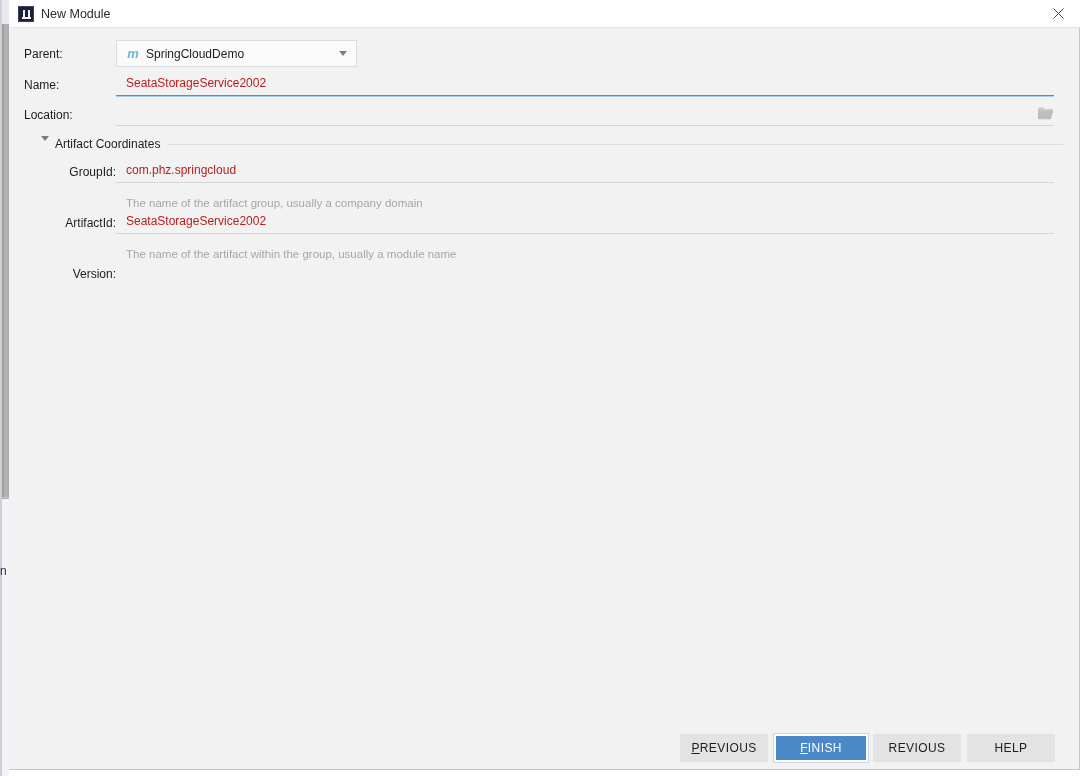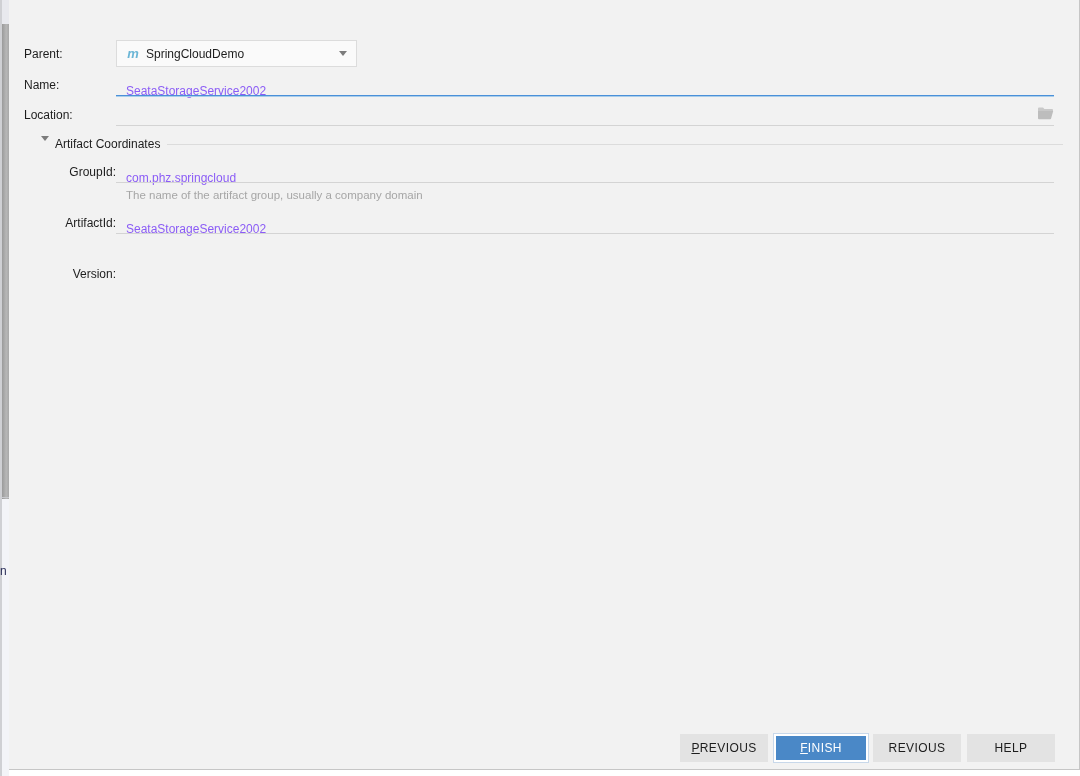--- a/index.html
+++ b/index.html
@@ -189,45 +189,46 @@
   }
 
   
   .ufield {
     position: absolute;
     height: 22px;
   }
   .ufield .uvalue {
     position: absolute;
     left: 10px;
-    top: 8px;
+    top: 0;
     height: 18px;
     line-height: 18px;
     font-size: 12px;
-    color: #8b5cf6;
+    color: #b91c1c;
     white-space: nowrap;
   }
   .ufield .uline {
     position: absolute;
     left: 0; right: 0;
     bottom: 0;
     height: 1px;
     background: #d4d4d4;
   }
   .ufield.focused .uline {
     height: 1px;
     background: #4a90d9;
     box-shadow: 0 1px 0 0 #a9cdea;
   }
   .hint {
     position: absolute;
     font-size: 11.5px;
     color: #a6a6a6;
     line-height: 15px;
     white-space: nowrap;
+    margin-top: 8px;
   }
 
   
   #browse-icon {
     position: absolute;
     left: 1028px; top: 106px;
     width: 20px; height: 18px;
     cursor: default;
   }
 
@@ -291,20 +292,34 @@
 <div id="bg-strip">
   <div class="bg-line"></div>
   <div class="bg-dark"></div>
   <div class="bg-seam"></div>
   <div class="bg-light"></div>
   <div class="bg-glyph">n</div>
 </div>
 
 <div id="dialog">
 
+  <div id="titlebar">
+    <div id="app-icon">
+      <span class="ij-i"></span>
+      <span class="ij-j"></span>
+      <span class="ij-bar"></span>
+    </div>
+    <div id="title-text">New Module</div>
+    <div id="close-btn">
+      <svg width="11" height="11" viewBox="0 0 11 11" aria-hidden="true">
+        <line x1="0.5" y1="0.5" x2="10.5" y2="10.5" stroke="#4a4a4a" stroke-width="1"></line>
+        <line x1="10.5" y1="0.5" x2="0.5" y2="10.5" stroke="#4a4a4a" stroke-width="1"></line>
+      </svg>
+    </div>
+  </div>
 
   <div class="label" style="left:15px; top:46px;">Parent:</div>
   <div id="parent-combo">
     <div class="combo-inner">
       <span id="maven-icon">m</span>
       <span id="parent-value">SpringCloudDemo</span>
     </div>
     <div id="parent-arrow">
       <span class="tri-down"></span>
     </div>
@@ -340,20 +355,21 @@
     <span class="uvalue">com.phz.springcloud</span>
     <span class="uline"></span>
   </div>
   <div class="hint" style="left:117px; top:188px;">The name of the artifact group, usually a company domain</div>
 
   <div class="label right" style="left:10px; top:215px; width:97px;">ArtifactId:</div>
   <div class="ufield" style="left:107px; top:212px; width:938px;">
     <span class="uvalue">SeataStorageService2002</span>
     <span class="uline"></span>
   </div>
+  <div class="hint" style="left:117px; top:239px;">The name of the artifact within the group, usually a module name</div>
 
   <div class="label right" style="left:10px; top:266px; width:97px;">Version:</div>
 
   <div class="btn" style="left:671px; width:88px;">
     <span class="mn">P</span>
       <span>REVIOUS</span>
   </div>
   <div class="btn primary" style="left:765px; width:94px;">
     <span class="mn">F</span>
       <span>INISH</span>

